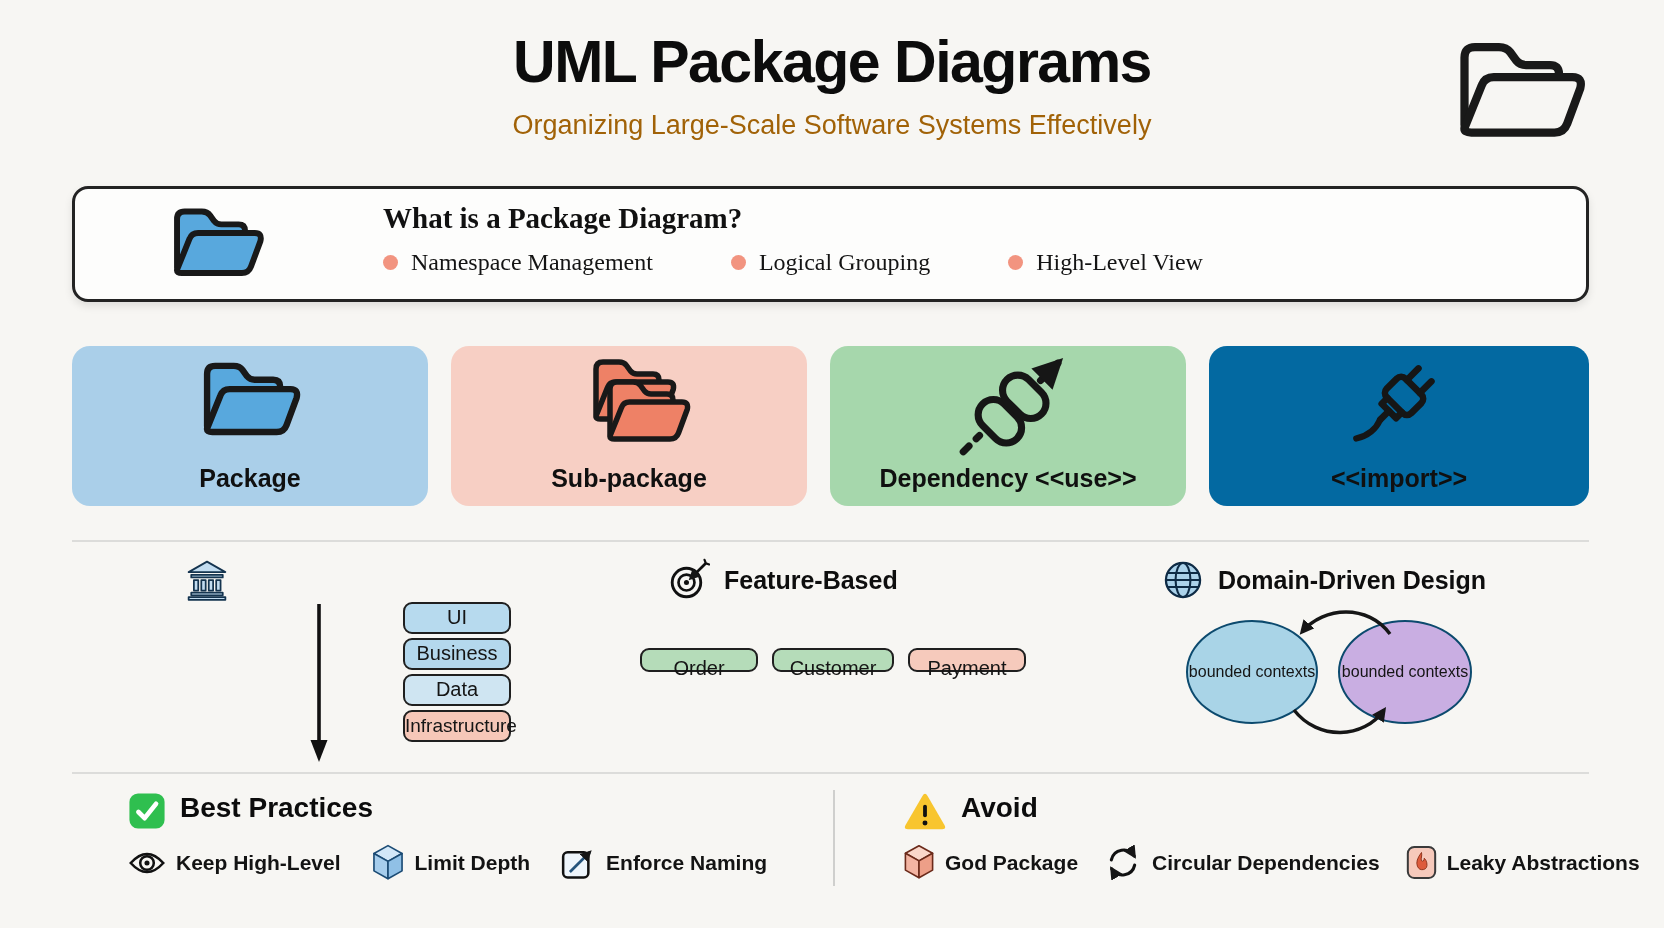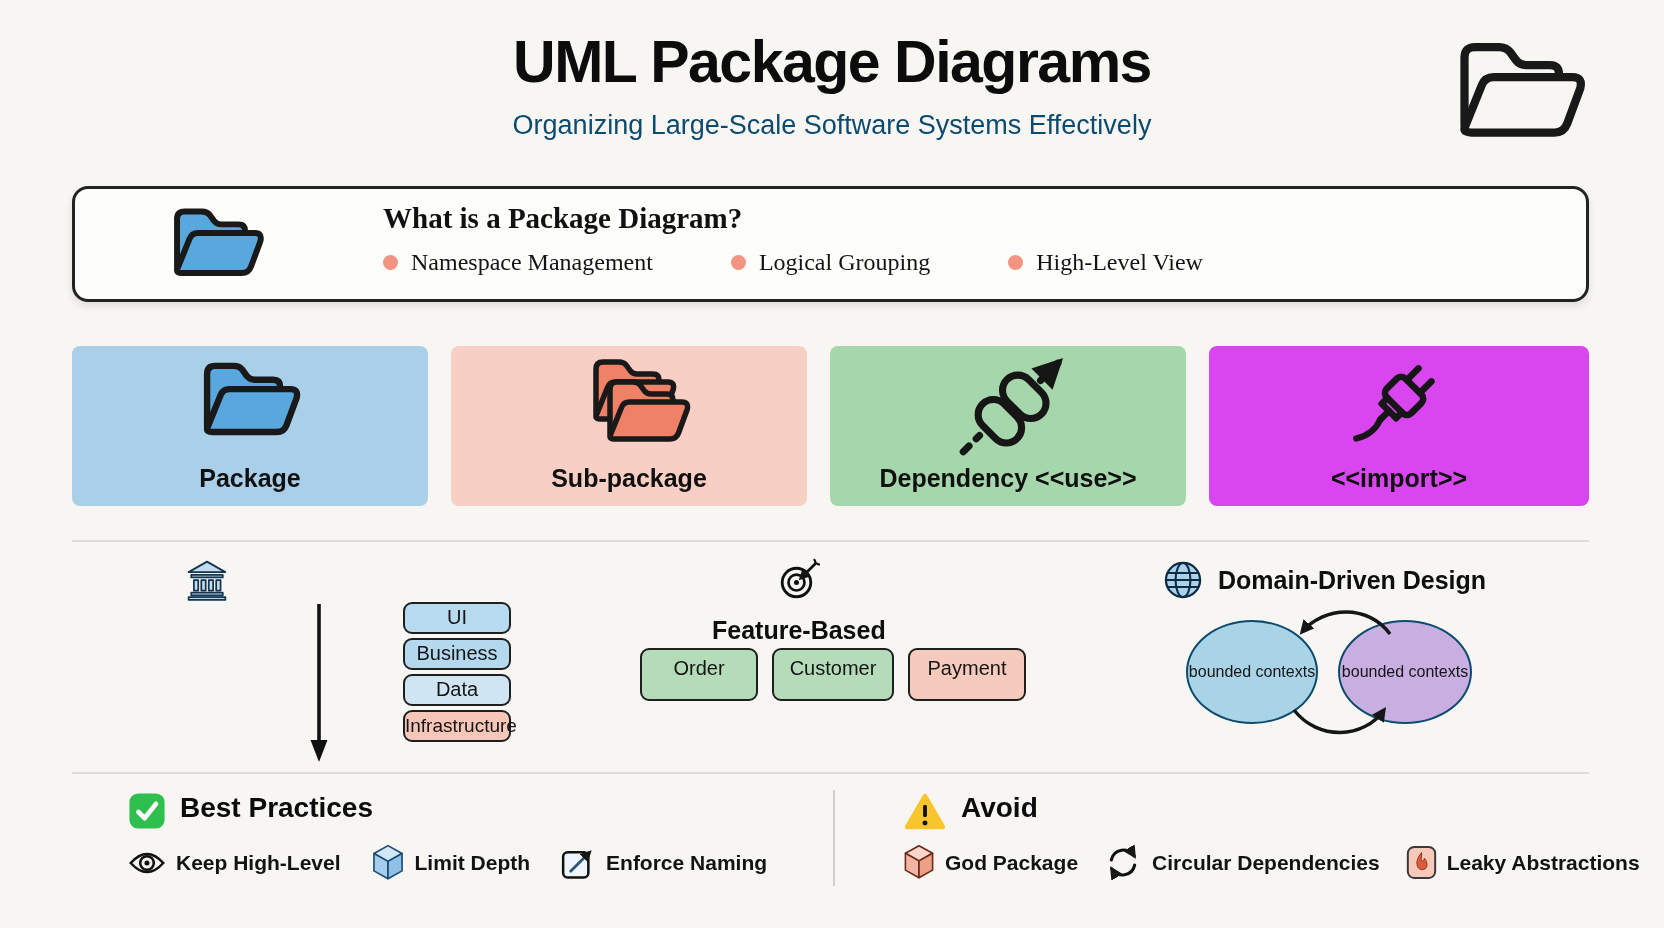--- a/index.html
+++ b/index.html
@@ -6,50 +6,50 @@
   body { background:#e9e8e6; }
   .page {
     position:relative; width:1664px; height:928px; background:#f7f6f3;
     font-family:"Liberation Sans", sans-serif; color:#111; overflow:hidden;
   }
 
   
   .title { position:absolute; top:28px; left:0; width:1664px; text-align:center;
            font-size:59px; font-weight:800; letter-spacing:-1.5px; color:#0c0c0c; }
   .subtitle { position:absolute; top:110px; left:0; width:1664px; text-align:center;
-              font-size:27px; font-weight:400; color:#0c4a6e; }
+              font-size:27px; font-weight:400; color:#a16207; }
   .hdr-folder { position:absolute; left:1444px; top:32px; width:152px; height:126px; }
 
   
   .intro { position:absolute; left:72px; top:186px; width:1517px; height:116px;
            background:#fdfdfc; border:3px solid #232323; border-radius:16px;
            box-shadow:0 4px 9px rgba(0,0,0,.10);font-family:Liberation Serif, serif; }
   .intro-folder { position:absolute; left:88px; top:10px; width:108px; height:94px; }
   .intro-heading { position:absolute; left:308px; top:13px; font-size:29px; font-weight:700; }
   .intro-bullets { position:absolute; left:308px; top:60px; display:flex; gap:78px; align-items:center; }
   .bullet { display:flex; align-items:center; gap:13px; font-size:24px; font-weight:500; color:#141414; }
   .dot { width:15px; height:15px; border-radius:50%; background:#f29480; flex:0 0 auto; }
 
   
   .cards { position:absolute; left:72px; top:346px; width:1517px; height:160px; display:flex; gap:23px; }
-  .card { flex:1; border-radius:8px; position:relative; }
+  .card { flex:1; border-radius:18px; position:relative; }
   .card-icon { position:absolute; top:8px; left:50%; transform:translateX(-50%); }
   .card-label { position:absolute; bottom:13px; left:0; width:100%; text-align:center;
                 font-size:25px; font-weight:700; color:#101010; }
 
   .divider { position:absolute; left:72px; width:1517px; height:2px; background:#dcdcda; }
 
   
   .sec-header { position:absolute; display:flex; align-items:center; gap:14px;
                 font-size:25px; font-weight:700; color:#0e0e0e; }
   .layer-arrow { position:absolute; left:306px; top:600px; width:26px; height:165px; }
   .layers { position:absolute; left:363px; top:602px; width:148px; }
   .layer { height:32px; margin-bottom:4px; border:2.5px solid #1f1f1f; border-radius:9px;
            font-size:20px; font-weight:500; text-align:center; line-height:27px; color:#151515;margin-left:40px; }
-  .pill { position:absolute; top:648px; height:53px; border:2.5px solid #1f1f1f; border-radius:9px;
+  .pill { position:absolute; top:648px; height:24px; border:2.5px solid #1f1f1f; border-radius:9px;
           font-size:20px; font-weight:500; text-align:center; line-height:37px; color:#151515; }
   .ellipse { position:absolute; top:620px; height:104px; border:2px solid #0c4a6e; border-radius:50%;
              display:flex; align-items:center; justify-content:center; text-align:center;
              font-size:16px; font-weight:500; line-height:1.12; color:#151515; }
   .ddd-arrows { position:absolute; left:1272px; top:598px; width:140px; height:150px; }
 
   
   .bottom-header { position:absolute; display:flex; align-items:flex-start; gap:14px;
                    font-size:28px; font-weight:800; color:#0c0c0c; }
   .item-row { position:absolute; display:flex; align-items:center; }
@@ -124,21 +124,21 @@
         <g stroke="#161616" stroke-width="7" fill="none" stroke-linecap="round">
           <rect x="37" y="42" width="30" height="48" rx="15" transform="rotate(-45 52 66)"></rect>
           <rect x="61" y="18" width="30" height="48" rx="15" transform="rotate(-45 76 42)"></rect>
           <path d="M16,96 L32,80" stroke-dasharray="8 10"></path>
           <path d="M92,26 L109,9" marker-end="url(#mk-arrow)"></path>
         </g>
       </svg>
       <div class="card-label">Dependency &lt;&lt;use&gt;&gt;</div>
     </div>
 
-    <div class="card" style="background: #d946ef; padding-left: 24px;">
+    <div class="card" style="background: #0369a1; padding-left: 24px;">
       <svg class="card-icon" style="width:114px;height:106px;" viewBox="0 0 110 104">
         <g transform="rotate(45 55 46)" stroke="#161616" stroke-width="6.5" fill="none" stroke-linecap="round" stroke-linejoin="round">
           <path d="M46,10 V26"></path>
             <path d="M64,10 V26"></path>
           <rect x="38" y="26" width="34" height="26" rx="6"></rect>
           <path d="M45,52 V60 H65 V52"></path>
           <path d="M55,60 V72"></path>
         </g>
         <path d="M36.5,64.5 Q30,79 13,83" stroke="#161616" stroke-width="6" fill="none" stroke-linecap="round"></path>
       </svg>
@@ -166,21 +166,21 @@
     <line x1="13" y1="4" x2="13" y2="143" stroke="#111" stroke-width="3.6"></line>
     <path d="M13,162 L4.5,140 L21.5,140 Z" fill="#111"></path>
   </svg>
   <div class="layers">
     <div class="layer" style="background: rgb(183, 218, 238);">UI</div>
     <div class="layer" style="background: rgb(180, 216, 237);">Business</div>
     <div class="layer" style="background: rgb(207, 229, 242);">Data</div>
     <div class="layer" style="font-size: 19px; background: rgb(246, 199, 184);">Infrastructure</div>
   </div>
 
-  <div class="sec-header" style="left:712px; top:558px;flex-direction:column;">
+  <div class="sec-header" style="left:668px; top:558px;">
     <svg style="width:42px;height:44px;" viewBox="0 0 50 50">
       <circle cx="22" cy="28" r="17" fill="none" stroke="#101010" stroke-width="3.4"></circle>
       <circle cx="22" cy="28" r="9.5" fill="none" stroke="#101010" stroke-width="3.2"></circle>
       <circle cx="22" cy="28" r="3" fill="#101010"></circle>
       <path d="M45,5 L27,23" stroke="#101010" stroke-width="3.2" marker-end="url(#mk-arrow)"></path>
       <path d="M45,5 l-1.5,-4 M45,5 l4,1.5" stroke="#101010" stroke-width="2.6" stroke-linecap="round"></path>
     </svg>
     <span>Feature-Based</span>
   </div>
   <div class="pill" style="left: 640px; width: 118px; background: rgb(181, 220, 185);">Order</div>

